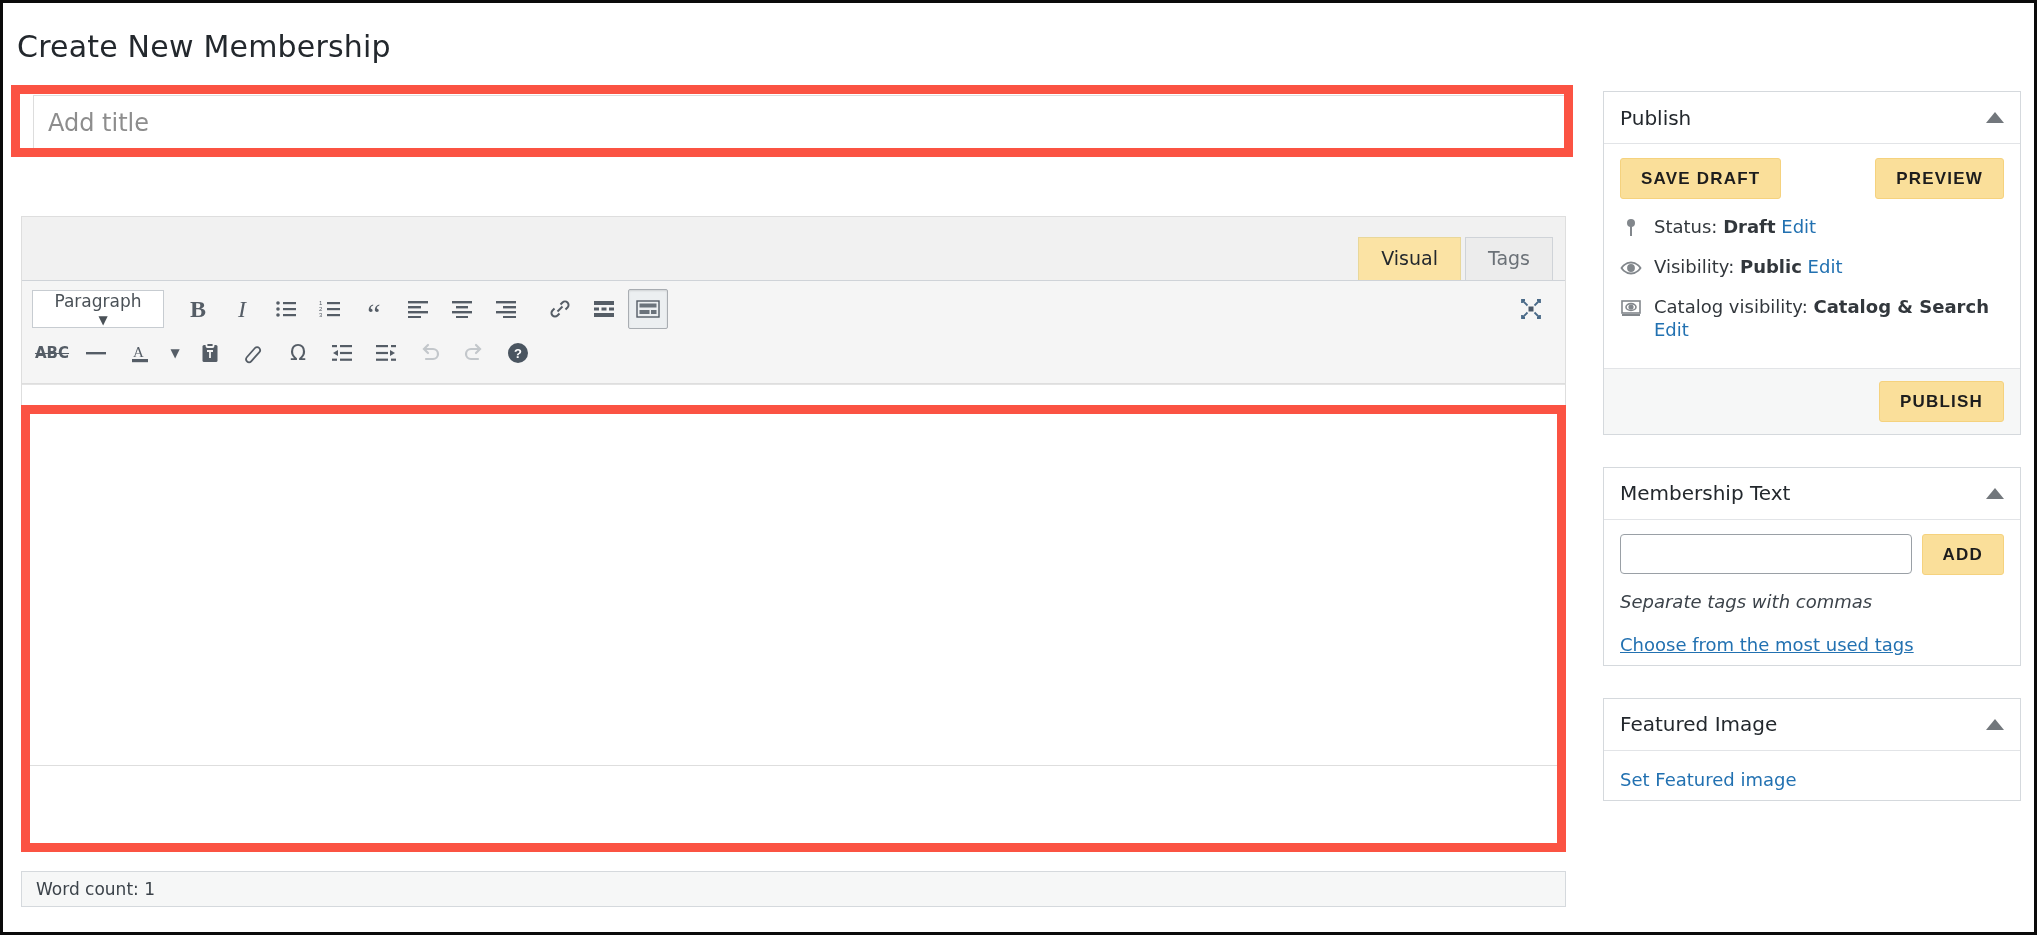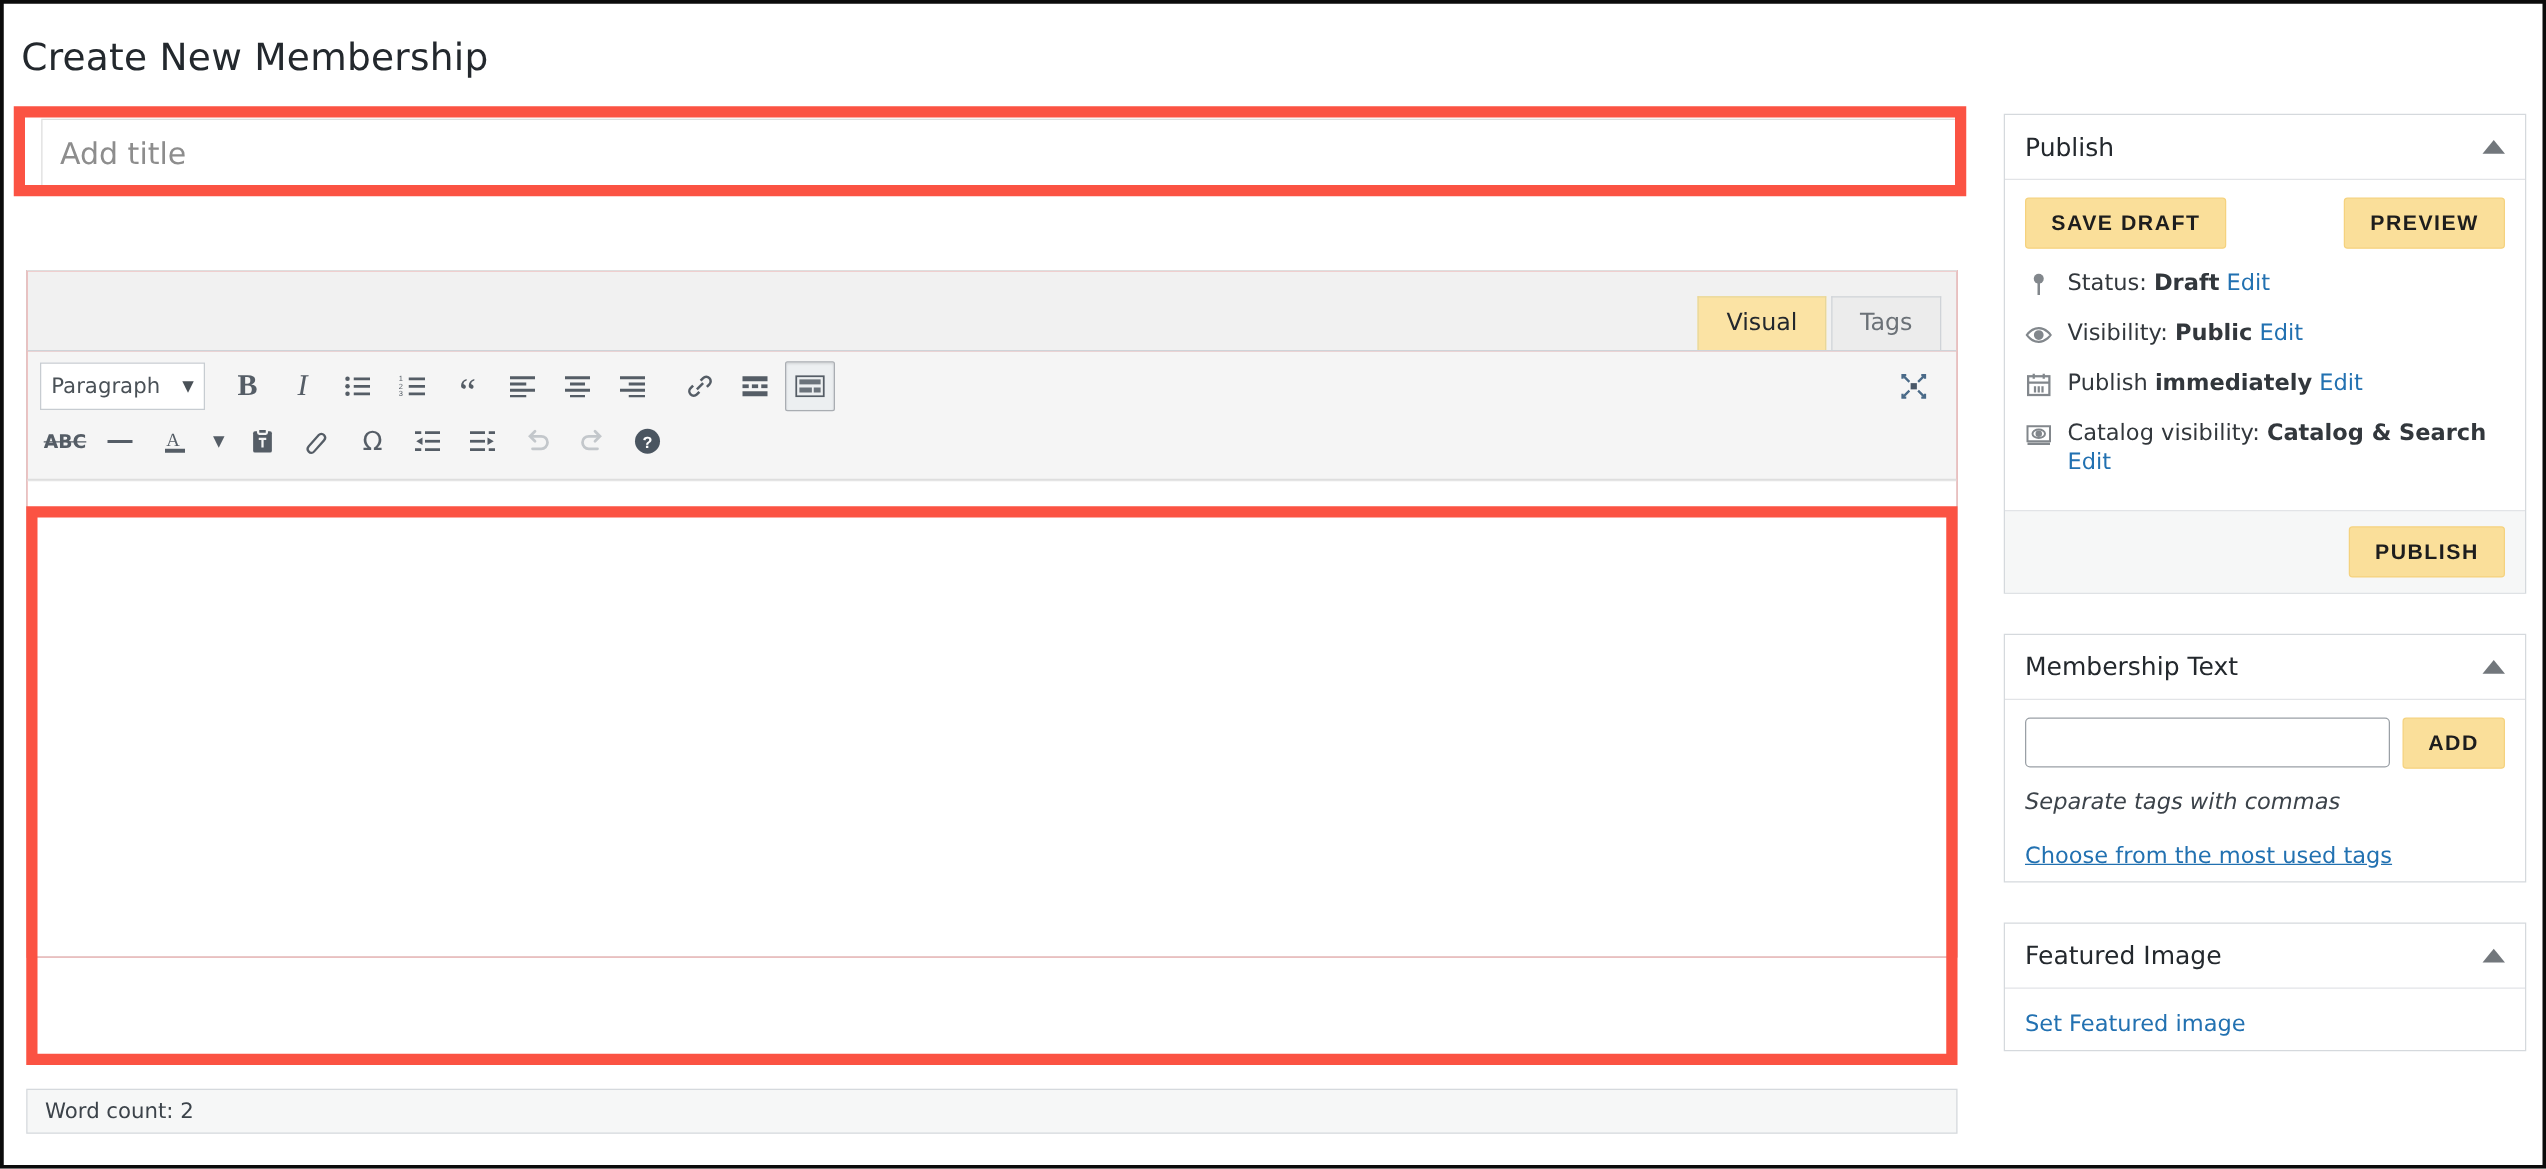--- a/index.html
+++ b/index.html
@@ -77,20 +77,21 @@
   }
   .tb-btn.pressed { border-color: #a9adb2; background: #eceff1; box-shadow: inset 0 1px 2px rgba(0,0,0,.12); }
   .tb-btn.disabled { color: #c3c7cb; }
   .tb-btn svg { display: block; }
   .tb-sep { width: 6px; }
   .para-select {
     height: 38px; min-width: 132px; border: 1px solid #c7ccd1; background: #fff;
     font-size: 17px; font-family: inherit; color: #4a5157; padding: 0 8px;
     display: flex; align-items: center; justify-content: space-between; cursor: pointer;
     margin-right: 10px;
+    flex-direction: column;
   }
   .para-select .caret { font-size: 12px; color: #4a5157; margin-left: 10px; }
   .tb-fullscreen { position: absolute; right: 4px; top: 2px; }
 
   .editor-body {
     height: 381px; background: #ffffff; border-top: 1px solid #e4e4e4;
   }
   .wordcount-bar {
     position: absolute; left: 18px; top: 868px; width: 1545px; height: 36px;
     background: #f6f7f7; border: 1px solid #d5d9dd;
@@ -337,21 +338,21 @@
             <text x="12" y="17" font-size="13" font-weight="700" fill="#ffffff" text-anchor="middle" font-family="sans-serif">?</text>
           </svg>
         </div>
       </div>
     </div>
 
     <div class="editor-body"></div>
   </div>
 
   <div class="wordcount-bar">
-    <span>Word count: 2</span>
+    <span>Word count: 1</span>
   </div>
 
   <div class="sidebar">
 
     <div class="panel">
       <div class="panel-head">
         <span class="panel-title">Publish</span>
         <span class="toggle-tri"></span>
       </div>
       <div class="panel-body">
@@ -381,33 +382,20 @@
               <circle cx="11" cy="11" r="3" fill="currentColor"></circle>
             </svg>
           </span>
           <span class="txt">
             <span>Visibility:</span>
             <b>Public</b>
             <span class="lnk">Edit</span>
           </span>
         </div>
 
-        <div class="status-line">
-          <span class="ic">
-            <svg width="22" height="22" viewBox="0 0 22 22" fill="none" stroke="currentColor" stroke-width="1.8">
-              <rect x="2.5" y="4" width="17" height="15"></rect>
-              <path d="M2.5 9h17M7 2v4M15 2v4M8 12v5M11 12v5M14 12v5"></path>
-            </svg>
-          </span>
-          <span class="txt">
-            <span>Publish</span>
-            <b>immediately</b>
-            <span class="lnk">Edit</span>
-          </span>
-        </div>
 
         <div class="status-line">
           <span class="ic">
             <svg width="22" height="22" viewBox="0 0 22 22" fill="none" stroke="currentColor" stroke-width="1.6">
               <rect x="2" y="4" width="18" height="12"></rect>
               <ellipse cx="11" cy="10" rx="5" ry="3.4" fill="none"></ellipse>
               <circle cx="11" cy="10" r="1.8" fill="currentColor"></circle>
               <rect x="2" y="17" width="18" height="2" fill="currentColor" stroke="none"></rect>
             </svg>
           </span>

